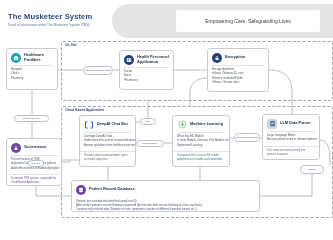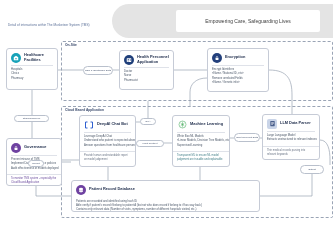--- a/index.html
+++ b/index.html
@@ -104,20 +104,21 @@
   
   #wires { position:absolute; left:0; top:0; width:333px; height:222px; pointer-events:none; }
   #wires path, #wires line { fill:none; stroke:#9aa3b2; stroke-width:0.7; }
 </style>
 </head>
 <body>
 
 <div id="stage">
 
   <div class="hdr-band"></div>
+  <div class="hdr-title">The Musketeer System</div>
   <div class="hdr-sub">Detail of interactions within The Musketeer System (TMS)</div>
   <div class="hdr-tag">Empowering Care, Safeguarding Lives</div>
 
   <div class="group" id="grp-onsite"></div>
   <div class="group-label" id="lbl-onsite">On-Site</div>
   <div class="group" id="grp-cloud"></div>
   <div class="group-label" id="lbl-cloud">Cloud Based Application</div>
 
   <svg id="wires">
 

